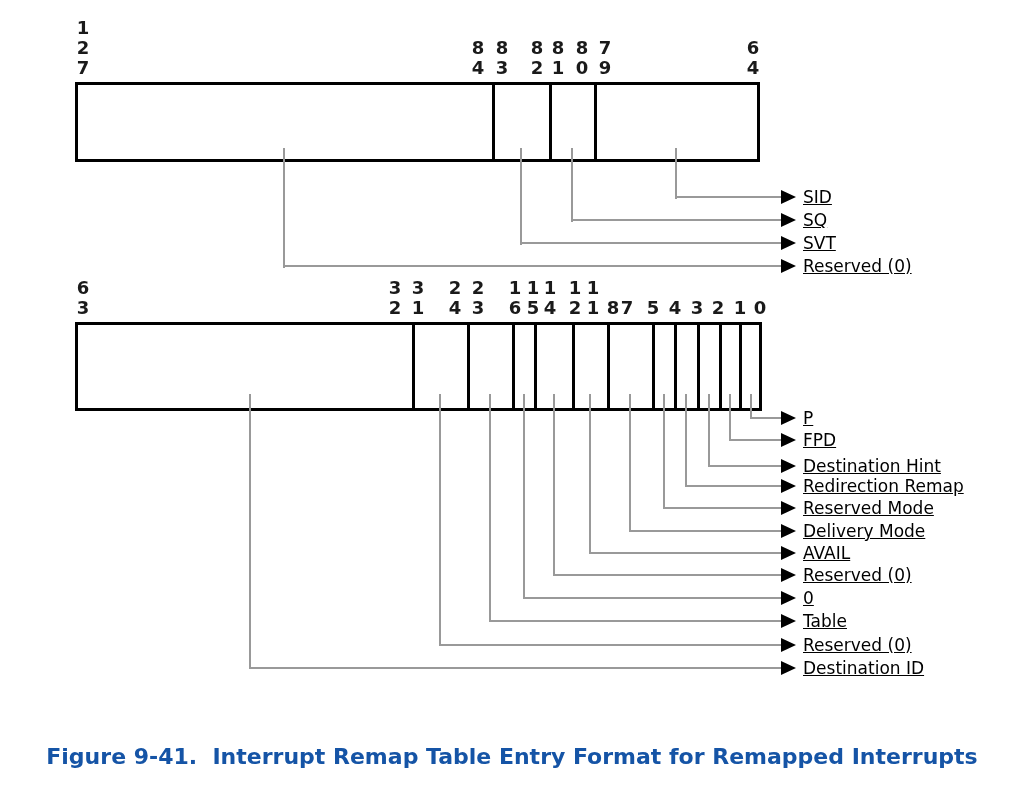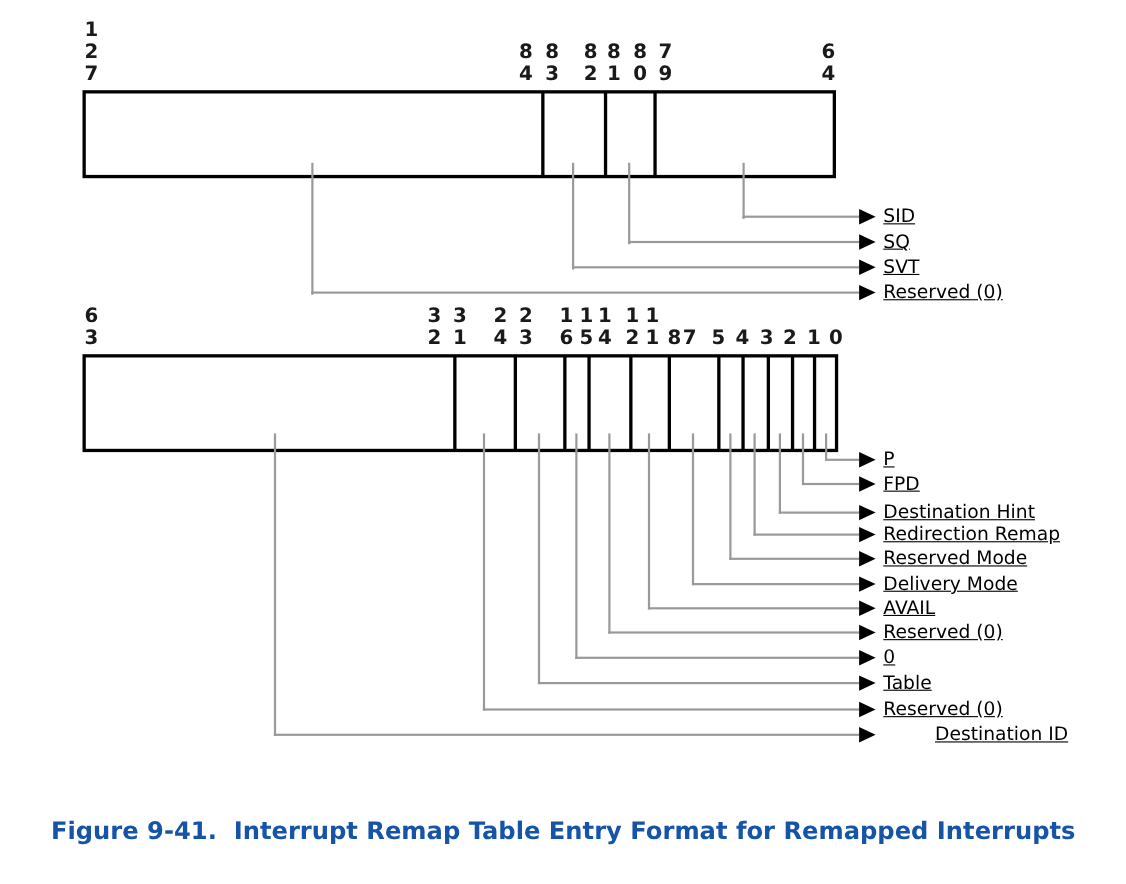--- a/index.html
+++ b/index.html
@@ -171,17 +171,17 @@
     <div class="clabel" style="top:610px;">Table</div>
 
     <div class="cv" style="left: 439px; top: 394px; height: 252px; background: rgb(153, 153, 153);"></div>
     <div class="ch" style="left: 439px; top: 644px; width: 342px; background: rgb(153, 153, 153);"></div>
     <div class="arr" style="left:781px;top:638px;"></div>
     <div class="clabel" style="top:634px;">Reserved (0)</div>
 
     <div class="cv" style="left: 249px; top: 394px; height: 275px; background: rgb(153, 153, 153);"></div>
     <div class="ch" style="left: 249px; top: 667px; width: 532px; background: rgb(153, 153, 153);"></div>
     <div class="arr" style="left:781px;top:661px;"></div>
-    <div class="clabel" style="top:657px;margin-left:47px;">Destination ID</div>
+    <div class="clabel" style="top:657px;">Destination ID</div>
   </div>
 
   <div class="caption" style="color: rgb(21, 84, 166);">Figure 9-41.  Interrupt Remap Table Entry Format for Remapped Interrupts</div>
 </div>
 
 </body></html>

